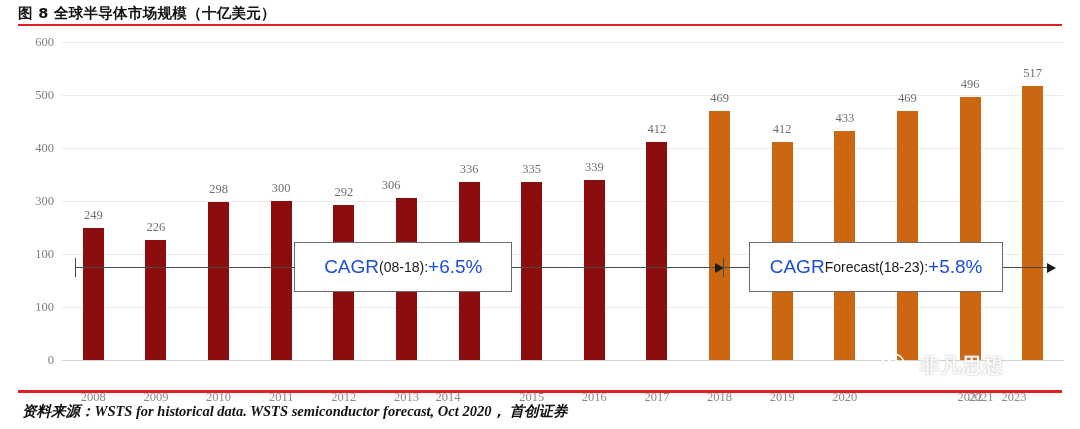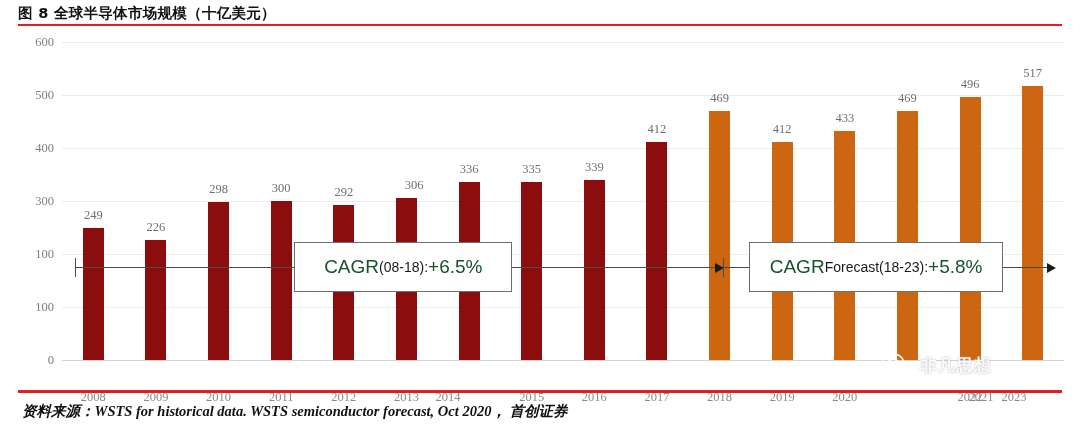--- a/index.html
+++ b/index.html
@@ -139,21 +139,21 @@
     border: 1px solid #6d6d6d;
     display: flex;
     align-items: center;
     justify-content: center;
     padding: 0 12px;
     box-sizing: border-box;
     white-space: nowrap;
   }
   .ann-main {
     font-size: 19px;
-    color: #14532d;
+    color: #1d4ed8;
     font-family: "Liberation Sans", "DejaVu Sans", sans-serif;
   }
   .ann-sub {
     font-size: 14px;
     color: #1a1a1a;
     font-family: "Liberation Sans", "DejaVu Sans", sans-serif;
   }
   
   .footer {
     position: absolute;
@@ -180,21 +180,21 @@
     gap: 6px;
     pointer-events: none;
   }
   .wm-logo {
     width: 34px; height: 30px;
     position: relative;
     flex: 0 0 auto;
   }
   .wm-text {
     font-family: Liberation Sans, sans-serif;
-    font-size: 17px;
+    font-size: 20px;
     font-weight: bold;
     color: rgba(255,255,255,0.92);
     text-shadow: 0 0 2px rgba(160,160,160,0.85);
     letter-spacing: 1px;
     white-space: nowrap;
   }
 </style>
 </head>
 <body>
 
@@ -227,21 +227,21 @@
         <div class="bar-label" style="left: 31.3125px; top: 180.03px;">249</div>
         <div class="bar hist" style="left: 83.4375px; height: 119.78px;"></div>
         <div class="bar-label" style="left: 93.9375px; top: 192.22px;">226</div>
         <div class="bar hist" style="left: 146.062px; height: 157.94px;"></div>
         <div class="bar-label" style="left: 156.562px; top: 154.06px;">298</div>
         <div class="bar hist" style="left: 208.688px; height: 159px;"></div>
         <div class="bar-label" style="left: 219.188px; top: 153px;">300</div>
         <div class="bar hist" style="left: 271.312px; height: 154.76px;"></div>
         <div class="bar-label" style="left: 281.812px; top: 157.24px;">292</div>
         <div class="bar hist" style="left: 333.938px; height: 162.18px;"></div>
-        <div class="bar-label" style="left: 352px; top: 149.82px;">306</div>
+        <div class="bar-label" style="left: 329px; top: 149.82px;">306</div>
         <div class="bar hist" style="left: 396.562px; height: 178.08px;"></div>
         <div class="bar-label" style="left: 407.062px; top: 133.92px;">336</div>
         <div class="bar hist" style="left: 459.188px; height: 177.55px;"></div>
         <div class="bar-label" style="left: 469.688px; top: 134.45px;">335</div>
         <div class="bar hist" style="left: 521.812px; height: 179.67px;"></div>
         <div class="bar-label" style="left: 532.312px; top: 132.33px;">339</div>
         <div class="bar hist" style="left: 584.438px; height: 218.36px;"></div>
         <div class="bar-label" style="left: 594.938px; top: 93.64px;">412</div>
         <div class="bar fcst" style="left: 647.062px; height: 248.57px;"></div>
         <div class="bar-label" style="left: 657.562px; top: 63.43px;">469</div>

